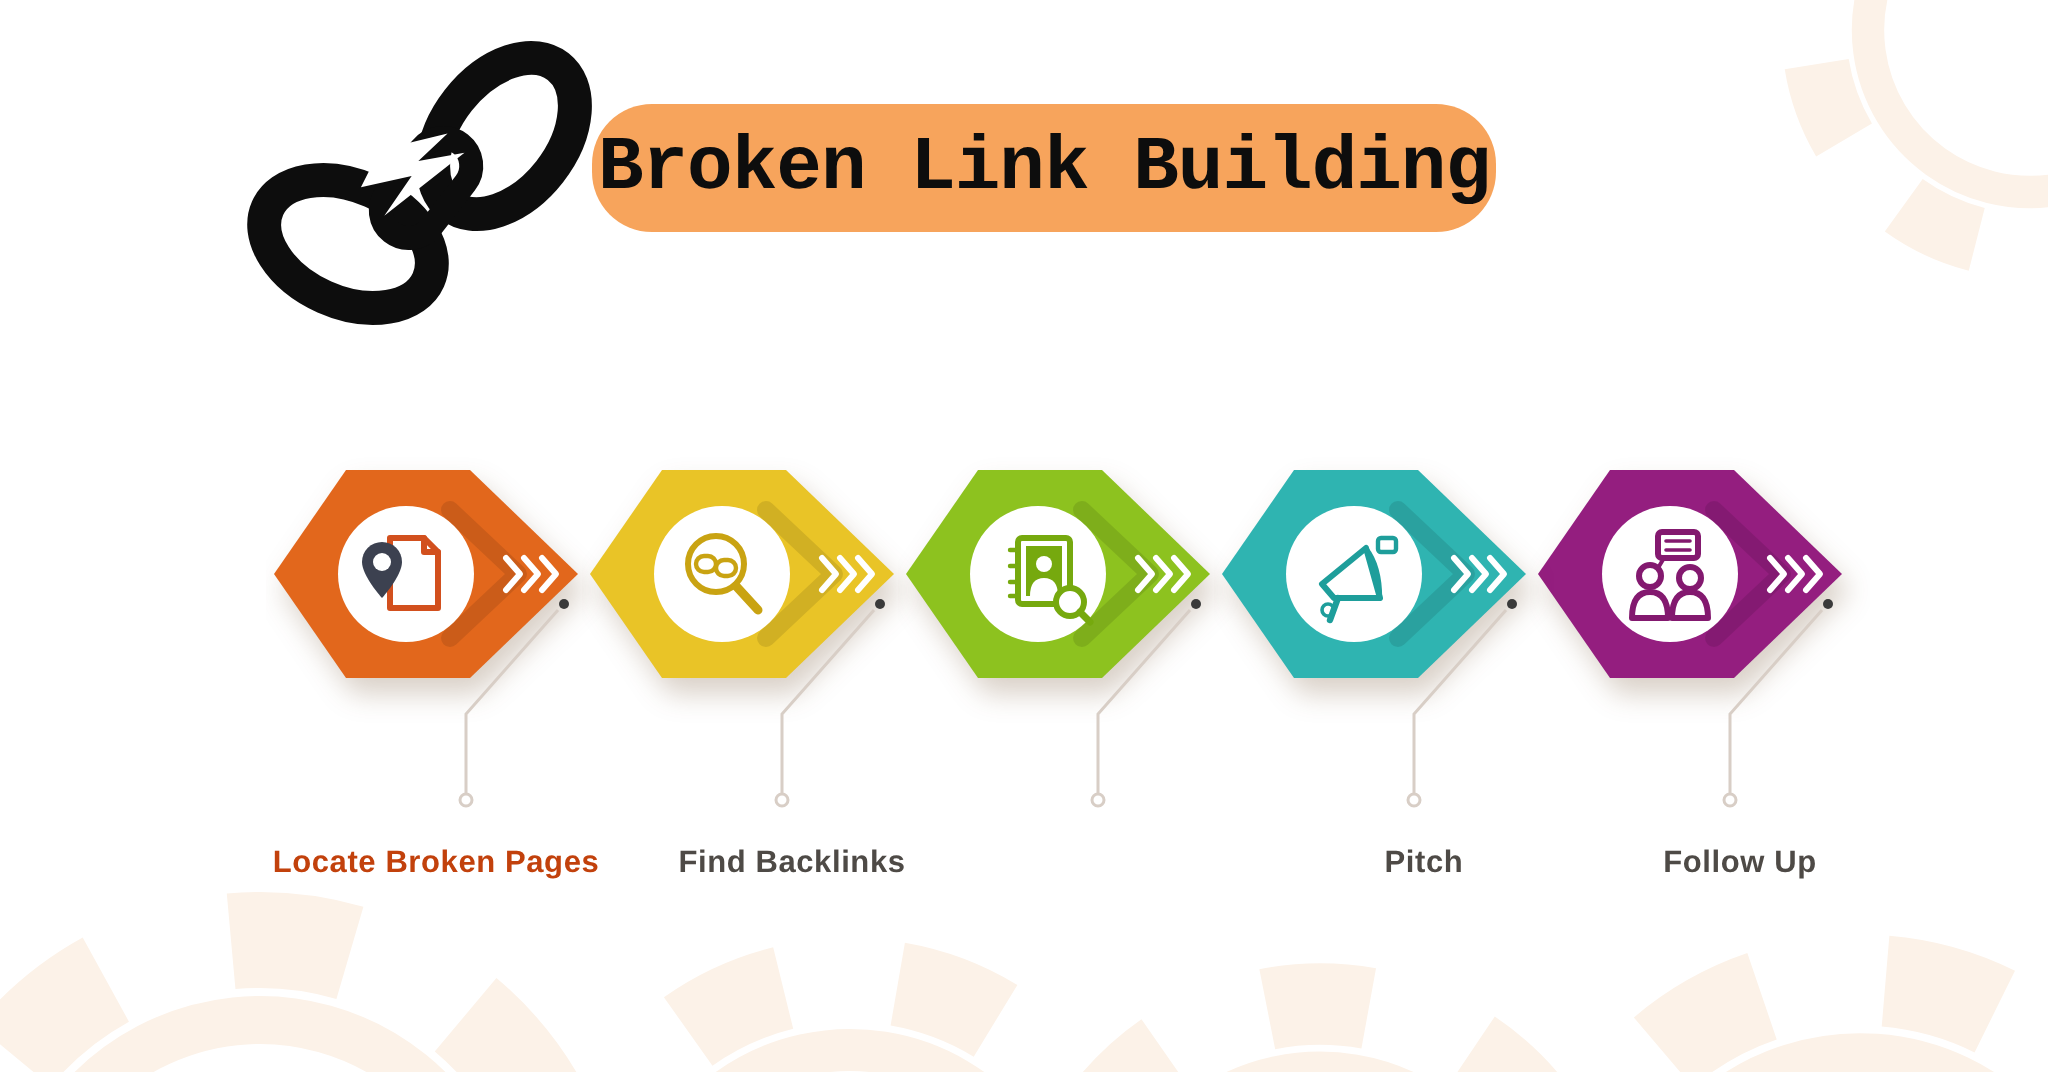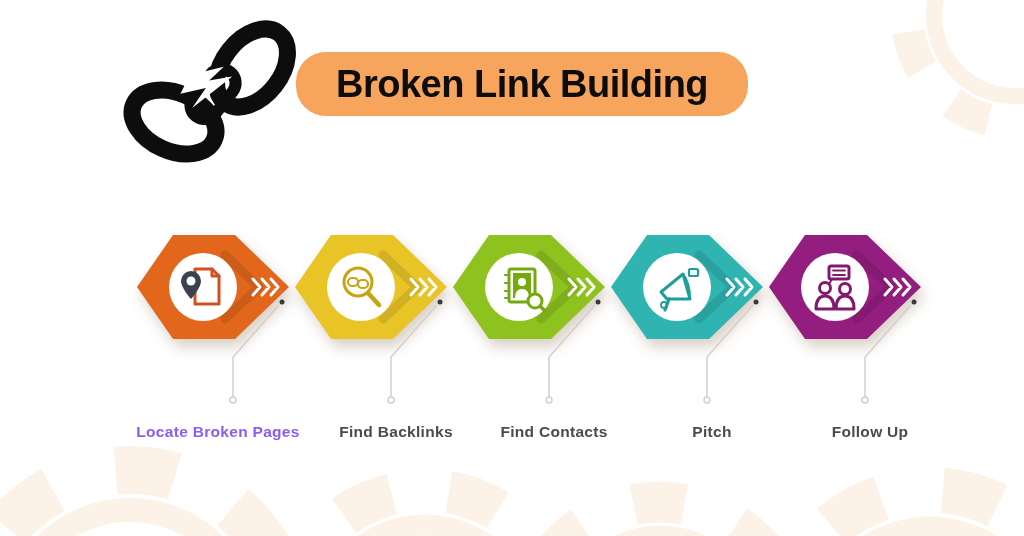--- a/index.html
+++ b/index.html
@@ -69,21 +69,21 @@
 
   <svg class="chain" viewBox="0 0 192 152">
     <g fill="none" stroke-linecap="round" stroke="#0d0d0d">
       <ellipse cx="134" cy="52" rx="29" ry="44" stroke-width="17" transform="rotate(38 134 52)"></ellipse>
       <ellipse cx="56" cy="106" rx="44" ry="29" stroke-width="17" transform="rotate(24 56 106)"></ellipse>
       <rect x="81" y="50" width="28" height="56" rx="14" stroke-width="12" transform="rotate(38 95 78)"></rect>
     </g>
     <polygon points="70,62 102,48 90,64 112,56 78,94 88,72 64,82" fill="#ffffff" transform="rotate(10 88 71)"></polygon>
   </svg>
 
-  <div class="badge" style="background: rgb(247, 164, 92);">
+  <div class="badge" style="background: rgb(247, 164, 92); font-family: Liberation Mono, monospace;">
     <div class="title">Broken Link Building</div>
   </div>
 
   <div class="step s1">
     <svg class="art" viewBox="0 0 170 230">
       <g class="hex">
         <polygon points="4,62 40,10 102,10 156,62 102,114 40,114" fill="#E2671C"></polygon>
         <path class="big-chevron" d="M92 30 L126 62 L92 94"></path>
         <path class="mini-chevrons" d="M120 54 l7 8 l-7 8 M129 54 l7 8 l-7 8 M138 54 l7 8 l-7 8"></path>
         <circle cx="70" cy="62" r="34" fill="#ffffff"></circle>
@@ -95,21 +95,21 @@
           <path d="M58 46 a10 10 0 0 1 10 10 c0 7 -10 18 -10 18 c0 0 -10 -11 -10 -18 a10 10 0 0 1 10 -10" fill="#3C4150"></path>
           <circle cx="58" cy="56" r="4.5" fill="#ffffff"></circle>
         </g>
       </g>
       <g class="connector" stroke="#D8CEC6">
         <path d="M146 80 L100 132 L100 172"></path>
         <circle cx="100" cy="175" r="3" fill="#ffffff"></circle>
       </g>
       <circle cx="149" cy="77" r="2.5" fill="#3A3A3A"></circle>
     </svg>
-    <div class="label" style="color: #8b5cf6;">Locate Broken Pages</div>
+    <div class="label" style="color: #c2410c;">Locate Broken Pages</div>
   </div>
 
   <div class="step s2">
     <svg class="art" viewBox="0 0 170 230">
       <g class="hex">
         <polygon points="4,62 40,10 102,10 156,62 102,114 40,114" fill="#E9C427"></polygon>
         <path class="big-chevron" d="M92 30 L126 62 L92 94"></path>
         <path class="mini-chevrons" d="M120 54 l7 8 l-7 8 M129 54 l7 8 l-7 8 M138 54 l7 8 l-7 8"></path>
         <circle cx="70" cy="62" r="34" fill="#ffffff"></circle>
         <g class="icon" stroke="#C9A312">
@@ -144,21 +144,20 @@
           <circle cx="86" cy="76" r="7" fill="#ffffff"></circle>
           <path d="M91 81 L96 86" stroke-width="3.5"></path>
         </g>
       </g>
       <g class="connector" stroke="#D8CEC6">
         <path d="M146 80 L100 132 L100 172"></path>
         <circle cx="100" cy="175" r="3" fill="#ffffff"></circle>
       </g>
       <circle cx="149" cy="77" r="2.5" fill="#3A3A3A"></circle>
     </svg>
-    <div class="label" style="color: rgb(78, 74, 70);">Find Contacts</div>
   </div>
 
   <div class="step s5">
     <svg class="art" viewBox="0 0 170 230">
       <g class="hex">
         <polygon points="4,62 40,10 102,10 156,62 102,114 40,114" fill="#941E7F"></polygon>
         <path class="big-chevron" d="M92 30 L126 62 L92 94"></path>
         <path class="mini-chevrons" d="M120 54 l7 8 l-7 8 M129 54 l7 8 l-7 8 M138 54 l7 8 l-7 8"></path>
         <circle cx="70" cy="62" r="34" fill="#ffffff"></circle>
         <g class="icon" stroke-width="2.4" stroke="#83196F">

